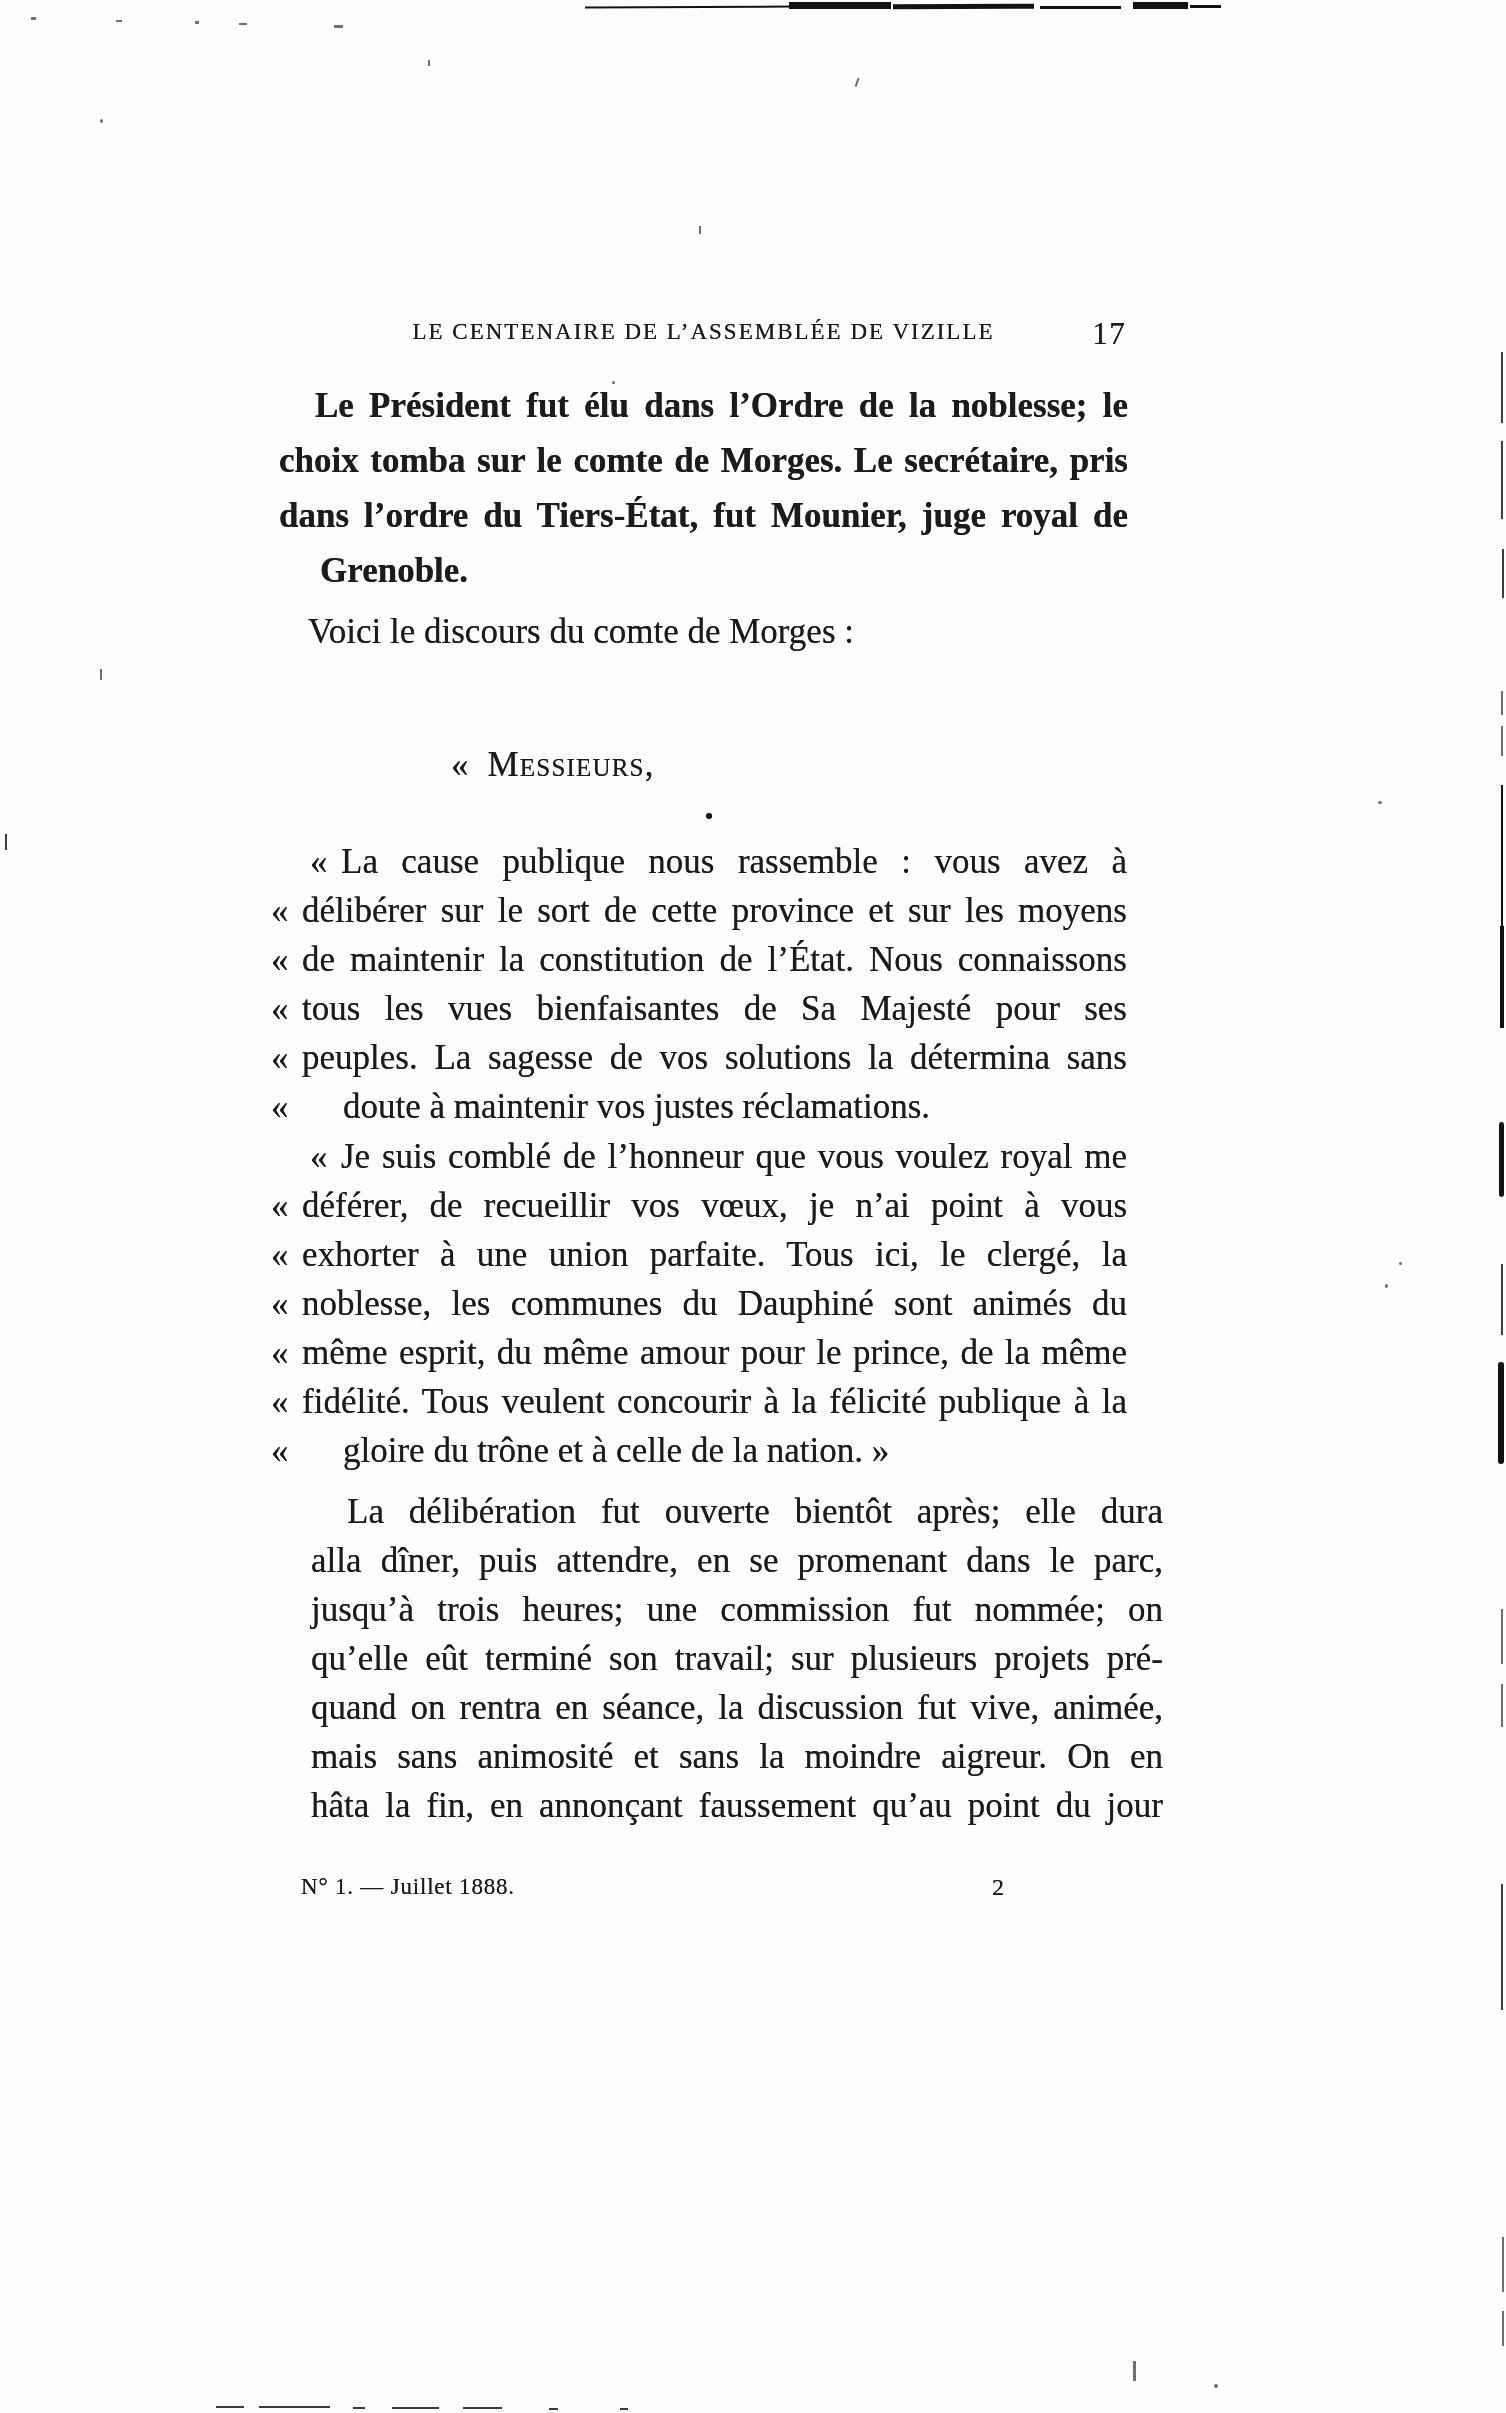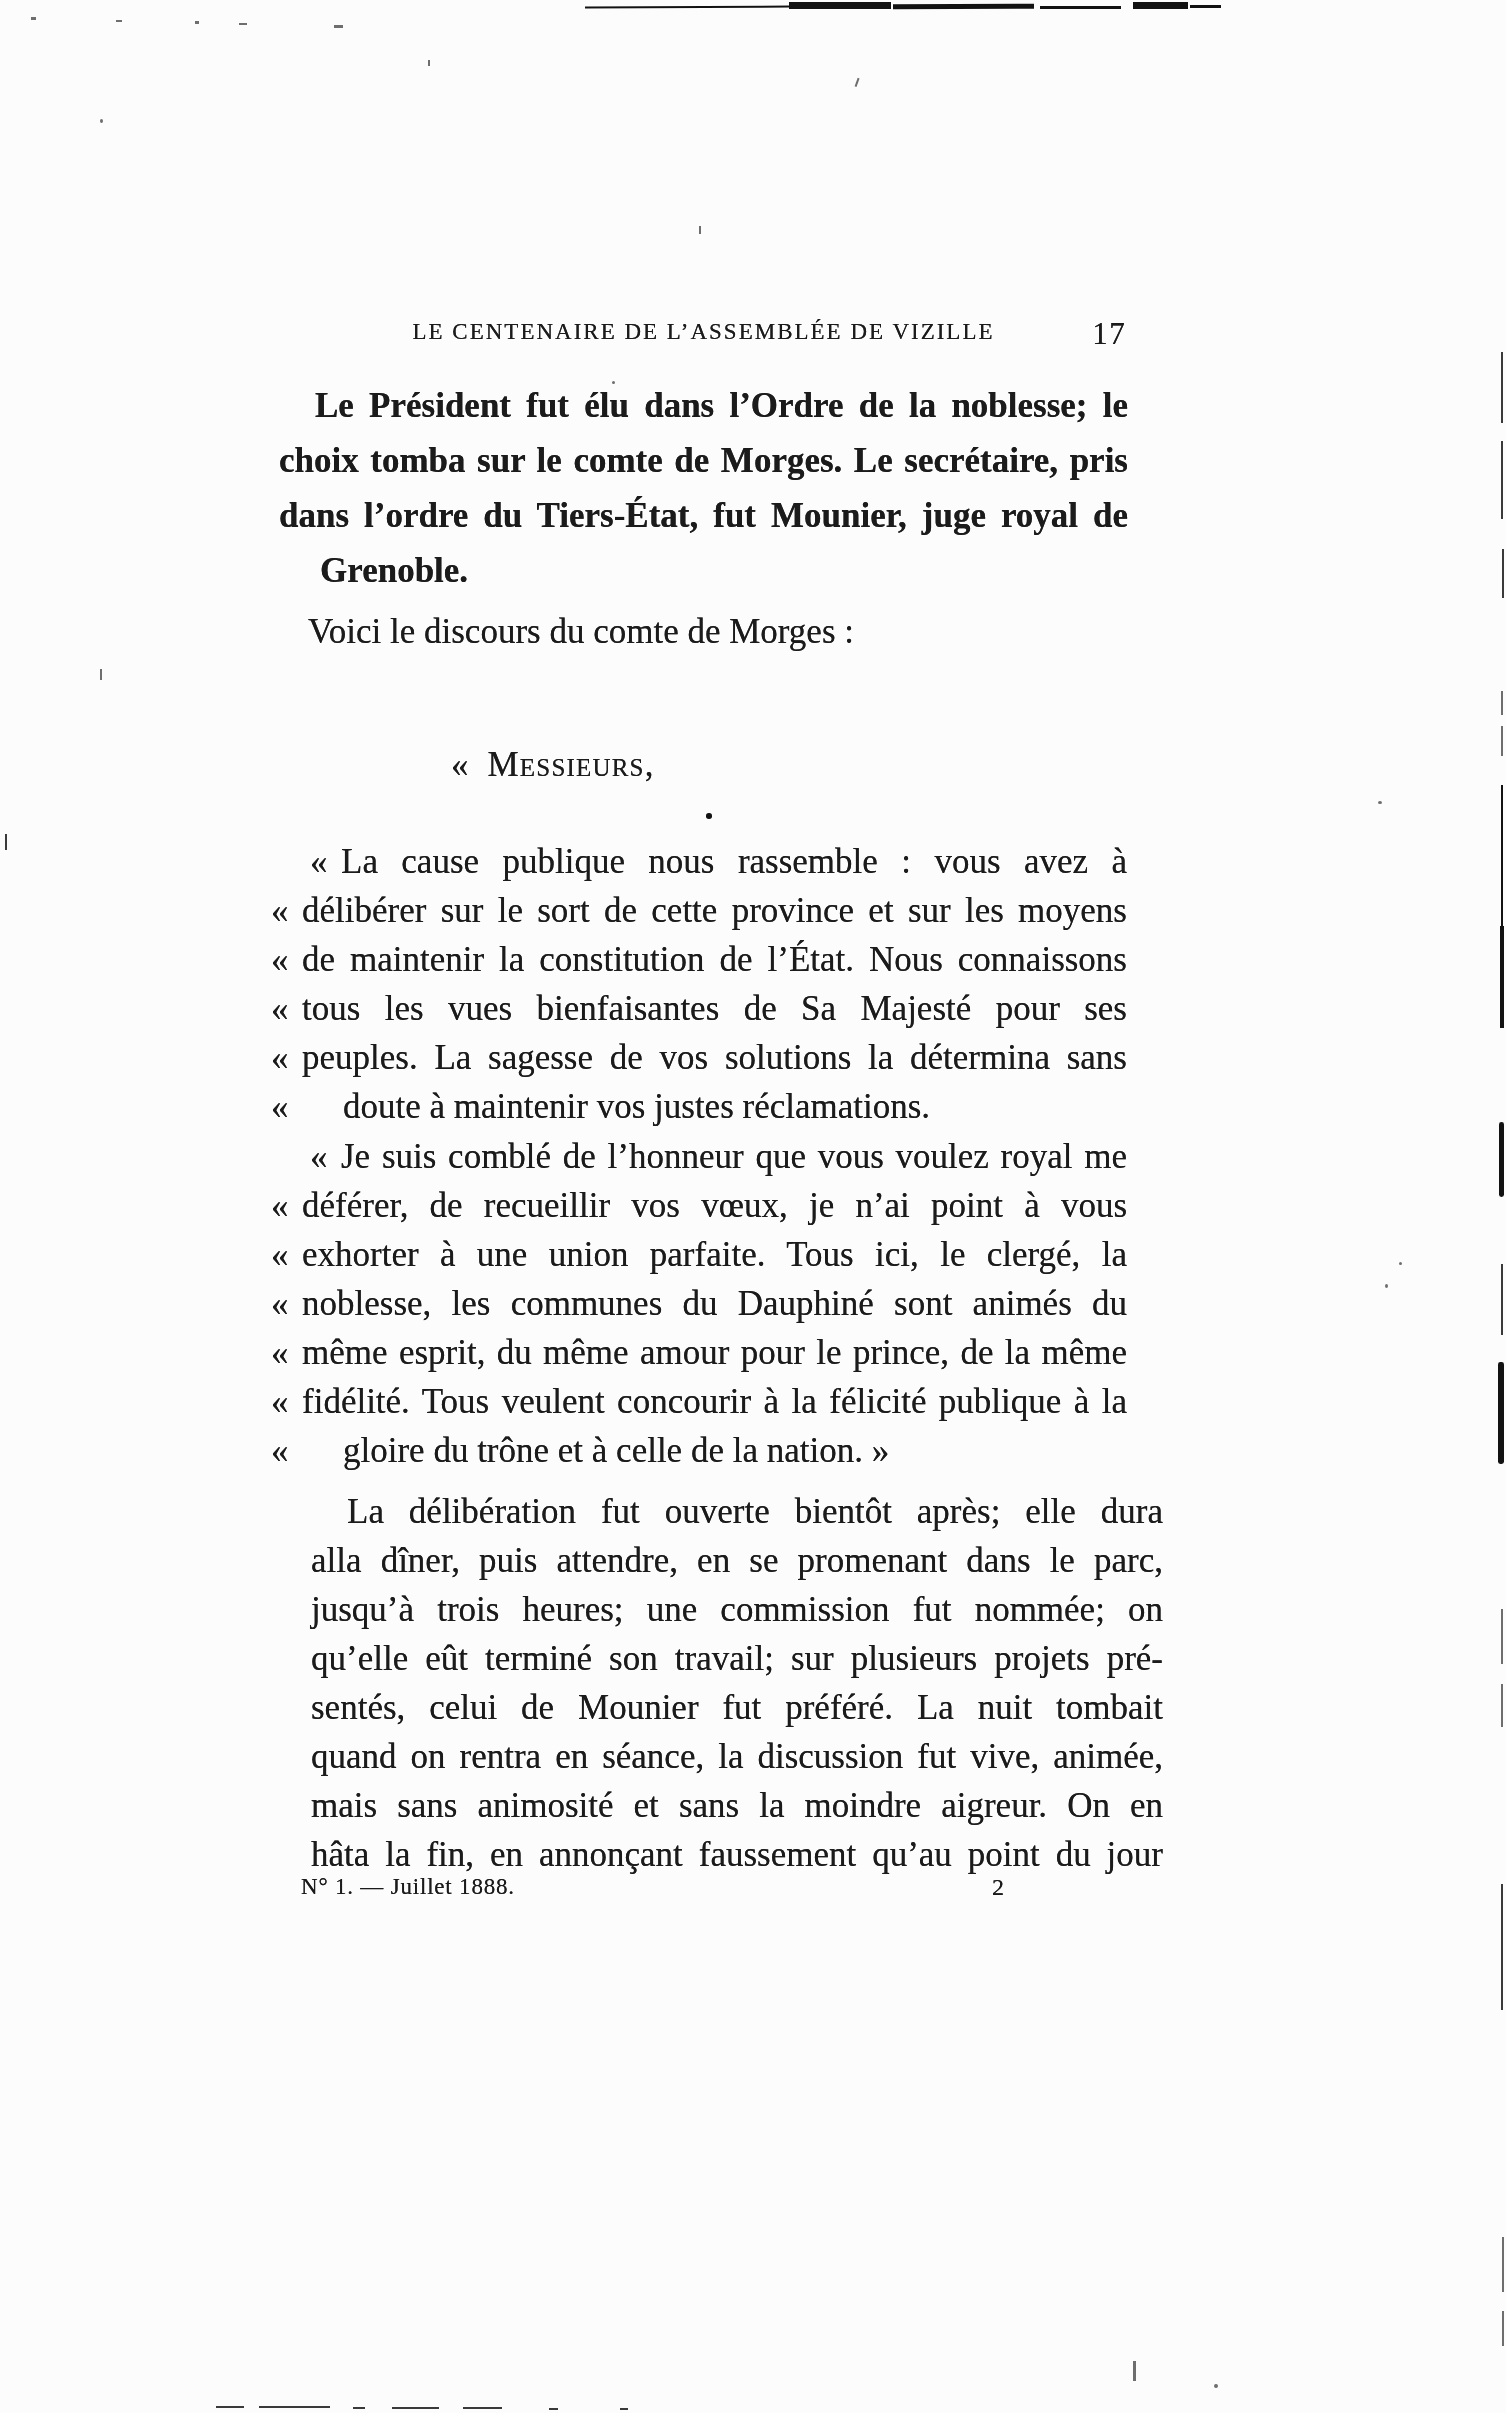--- a/index.html
+++ b/index.html
@@ -168,21 +168,20 @@
         <span class="gmark">«</span>
         <span class="qtext line-just line-end">gloire du trône et à celle de la nation. »</span>
       </div>
   </div>
 
   <div class="block para3">
     <div class="pline first line-just">La délibération fut ouverte bientôt après; elle dura</div>
     <div class="pline line-just">alla dîner, puis attendre, en se promenant dans le parc,</div>
     <div class="pline line-just">jusqu’à trois heures; une commission fut nommée; on</div>
     <div class="pline line-just">qu’elle eût terminé son travail; sur plusieurs projets pré-</div>
-    <div class="pline line-just">sentés, celui de Mounier fut préféré. La nuit tombait</div>
     <div class="pline line-just">quand on rentra en séance, la discussion fut vive, animée,</div>
     <div class="pline line-just">mais sans animosité et sans la moindre aigreur. On en</div>
     <div class="pline line-just">hâta la fin, en annonçant faussement qu’au point du jour</div>
   </div>
 
   <div class="block footer">
     <span class="f-left">N° 1. — Juillet 1888.</span>
     <span class="f-right">2</span>
   </div>
 

